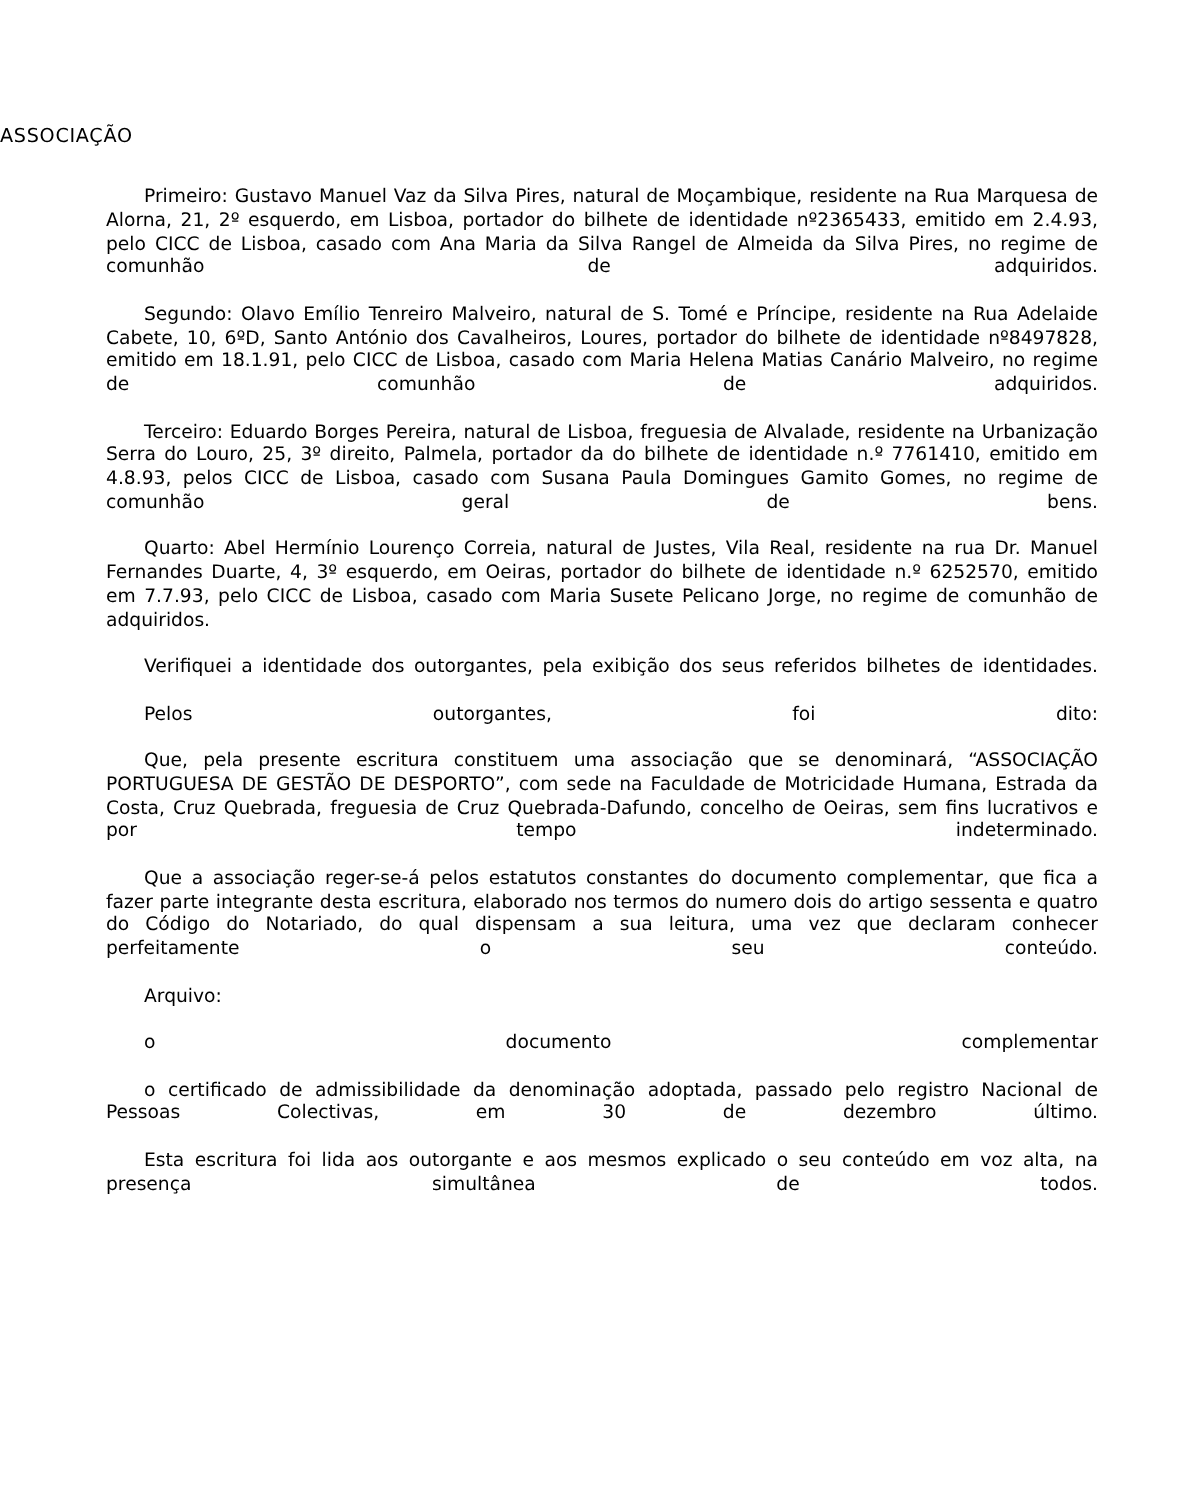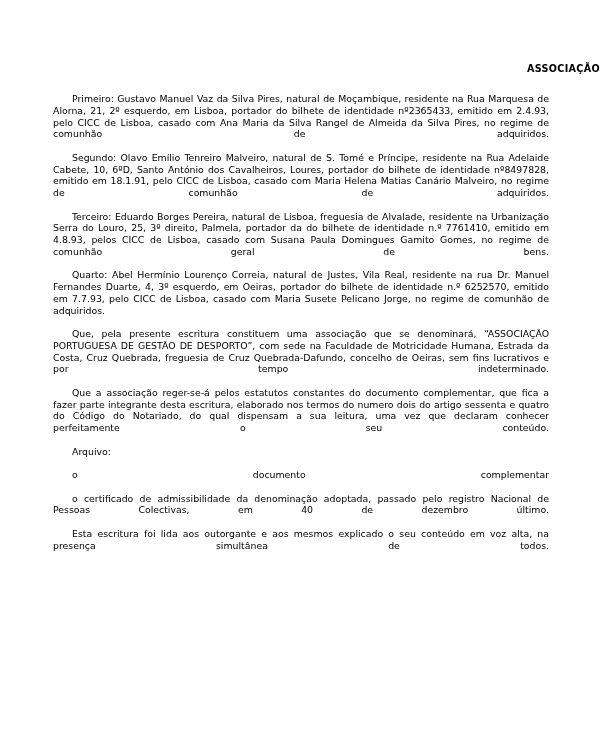--- a/index.html
+++ b/index.html
@@ -21,23 +21,23 @@
     width: 600px;
     height: 750px;
     box-sizing: border-box;
     background: #fff;
   }
   .doc-title {
     position: absolute;
     top: 57px;
     left: 0;
     width: 600px;
-    text-align: right;
+    text-align: left;
     font-size: 9.6px;
-    font-weight: bold;
+    font-weight: normal;
     letter-spacing: 0.35px;
     line-height: 12px;
     font-family: "DejaVu Sans", "Liberation Sans", sans-serif;
   }
   .body-block {
     position: absolute;
     top: 93px;
     left: 53px;
     width: 496px;
   }
@@ -74,30 +74,32 @@
 
     <p class="para">Primeiro: Gustavo Manuel Vaz da Silva Pires, natural de Moçambique, residente na Rua Marquesa de Alorna, 21, 2º esquerdo, em Lisboa, portador do bilhete de identidade nº2365433, emitido em 2.4.93, pelo CICC de Lisboa, casado com Ana Maria da Silva Rangel de Almeida da Silva Pires, no regime de comunhão de adquiridos.</p>
 
     <p class="para">Segundo: Olavo Emílio Tenreiro Malveiro, natural de S. Tomé e Príncipe, residente na Rua Adelaide Cabete, 10, 6ºD, Santo António dos Cavalheiros, Loures, portador do bilhete de identidade nº8497828, emitido em 18.1.91, pelo CICC de Lisboa, casado com Maria Helena Matias Canário Malveiro, no regime de comunhão de adquiridos.</p>
 
     <p class="para">Terceiro: Eduardo Borges Pereira, natural de Lisboa, freguesia de Alvalade, residente na Urbanização Serra do Louro, 25, 3º direito, Palmela, portador da do bilhete de identidade n.º 7761410, emitido em 4.8.93, pelos CICC de Lisboa, casado com Susana Paula Domingues Gamito Gomes, no regime de comunhão geral de bens.</p>
 
     <p class="para">Quarto: Abel Hermínio Lourenço Correia, natural de Justes, Vila Real, residente na rua Dr. Manuel Fernandes Duarte, 4, 3º esquerdo, em Oeiras, portador do bilhete de identidade n.º 6252570, emitido em 7.7.93, pelo CICC de Lisboa, casado com Maria Susete Pelicano Jorge, no regime de comunhão de adquiridos.</p>
 
 
+    <p class="para">Verifiquei a identidade dos outorgantes, pela exibição dos seus referidos bilhetes de identidades.</p>
 
+    <p class="para">Pelos outorgantes, foi dito:</p>
 
     <p class="para">Que, pela presente escritura constituem uma associação que se denominará, “ASSOCIAÇÃO PORTUGUESA DE GESTÃO DE DESPORTO”, com sede na Faculdade de Motricidade Humana, Estrada da Costa, Cruz Quebrada, freguesia de Cruz Quebrada-Dafundo, concelho de Oeiras, sem fins lucrativos e por tempo indeterminado.</p>
 
     <p class="para">Que a associação reger-se-á pelos estatutos constantes do documento complementar, que fica a fazer parte integrante desta escritura, elaborado nos termos do numero dois do artigo sessenta e quatro do Código do Notariado, do qual dispensam a sua leitura, uma vez que declaram conhecer perfeitamente o seu conteúdo.</p>
 
     <p class="para">Arquivo:</p>
 
     <p class="para">o documento complementar</p>
 
 
-    <p class="para">o certificado de admissibilidade da denominação adoptada, passado pelo registro Nacional de Pessoas Colectivas, em 40 de dezembro último.</p>
+    <p class="para">o certificado de admissibilidade da denominação adoptada, passado pelo registro Nacional de Pessoas Colectivas, em 30 de dezembro último.</p>
 
 
     <p class="para">Esta escritura foi lida aos outorgante e aos mesmos explicado o seu conteúdo em voz alta, na presença simultânea de todos.</p>
 
   </div>
 </div>
 
 </body></html>

